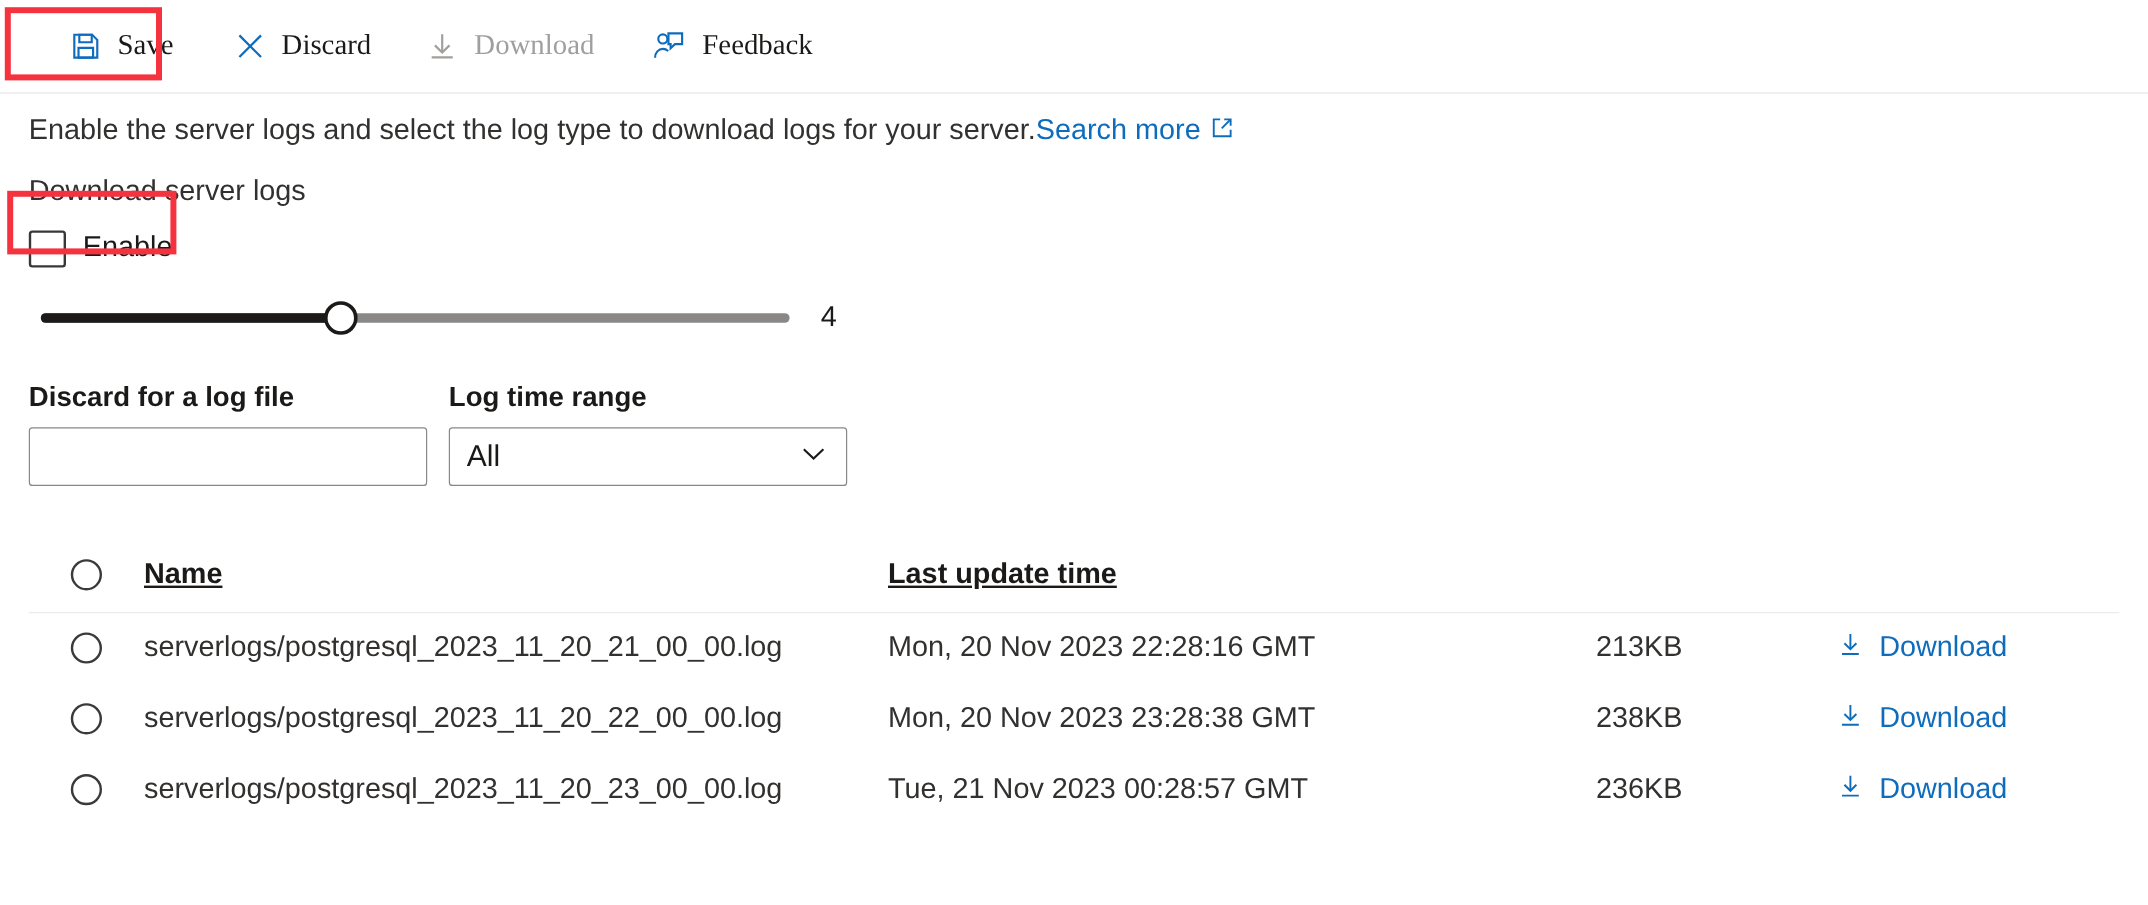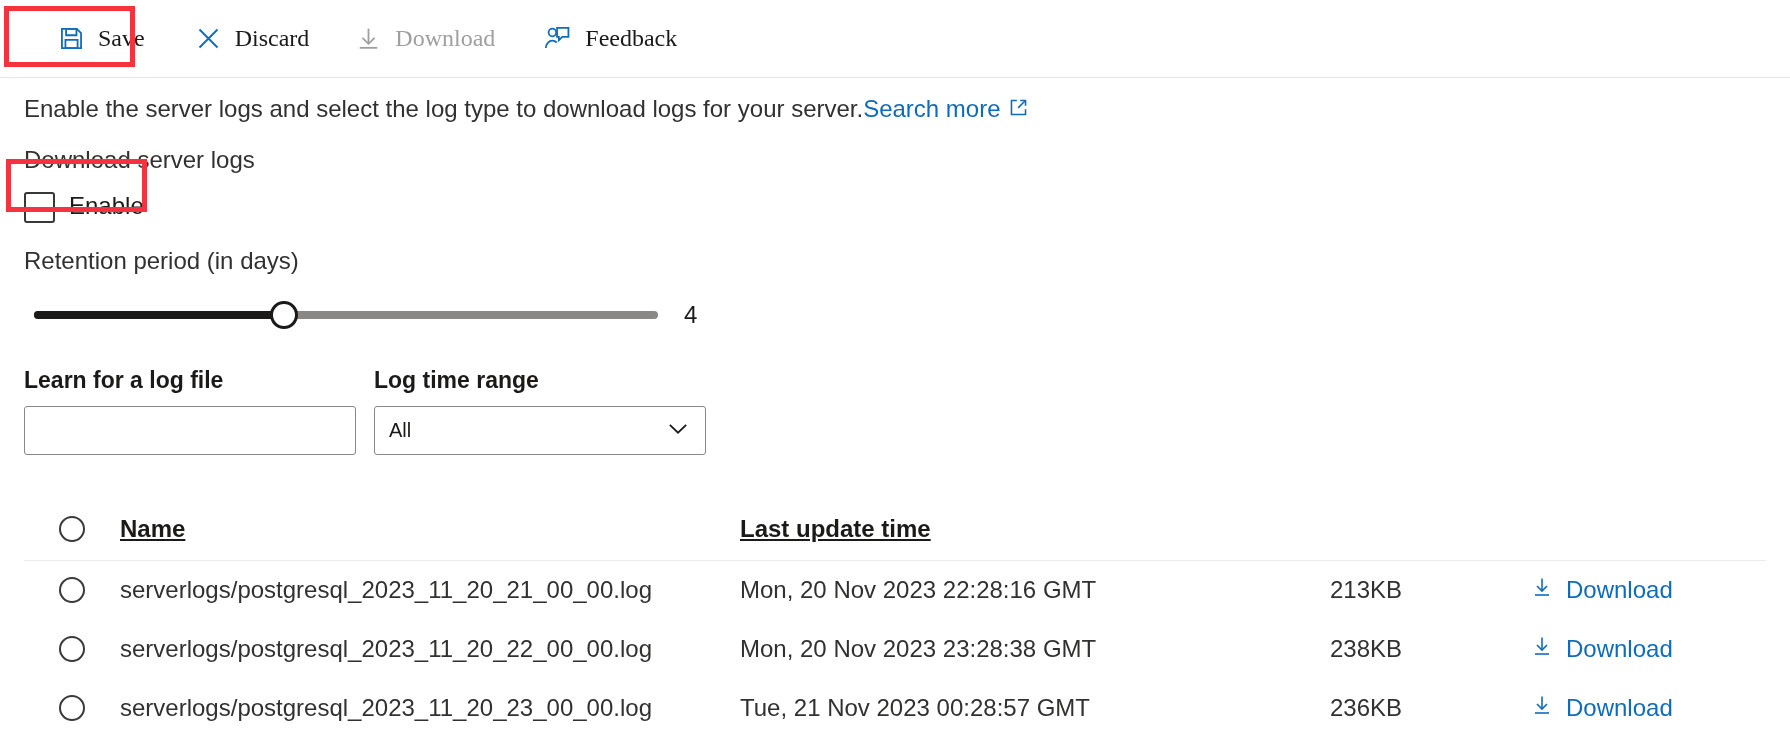--- a/index.html
+++ b/index.html
@@ -175,21 +175,21 @@
   }
   .select-box {
     width: 100%;
     height: 100%;
     border: 1px solid #8a8886;
     border-radius: 3px;
     background: #fff;
     display: flex;
     align-items: center;
     padding: 0 14px;
-    font-size: 20px;
+    font-size: 25px;
     color: #1b1a19;
     cursor: pointer;
   }
   .chev {
     position: absolute;
     right: 14px;
     top: 50%;
     transform: translateY(-50%);
     pointer-events: none;
   }
@@ -304,34 +304,33 @@
     </span>
   </div>
 
   <div class="field-label">Download server logs</div>
 
   <div class="checkbox-row">
     <span class="checkbox-box"></span>
     <span class="checkbox-label">Enable</span>
   </div>
 
-  <div class="field-label">Retention period (in days)</div>
 
   <div class="slider-row">
     <div class="slider-track">
       <div class="slider-rail"></div>
       <div class="slider-fill" id="slider-fill" style="width: 40%;"></div>
       <div class="slider-thumb" id="slider-thumb" style="left: 40%;"></div>
     </div>
     <span class="slider-value">4</span>
   </div>
 
   <div class="inputs-row">
     <div class="input-group">
-      <span class="lbl">Learn for a log file</span>
+      <span class="lbl">Discard for a log file</span>
       <input class="text-input" type="text" value="" style="">
     </div>
 
     <div class="input-group">
       <span class="lbl">Log time range</span>
       <div class="select-wrap">
         <div class="select-box">All</div>
         <span class="chev">
           <svg width="28" height="28" viewBox="0 0 24 24" fill="none" stroke="#1b1a19" stroke-width="1.5">
             <path d="M5 9.3 12 16 19 9.3"></path>

